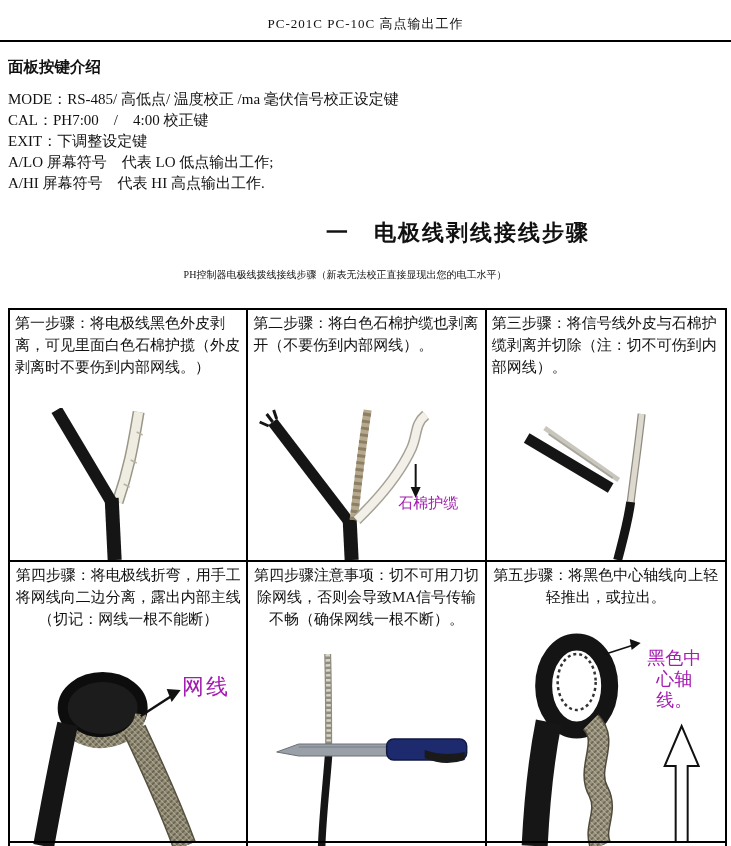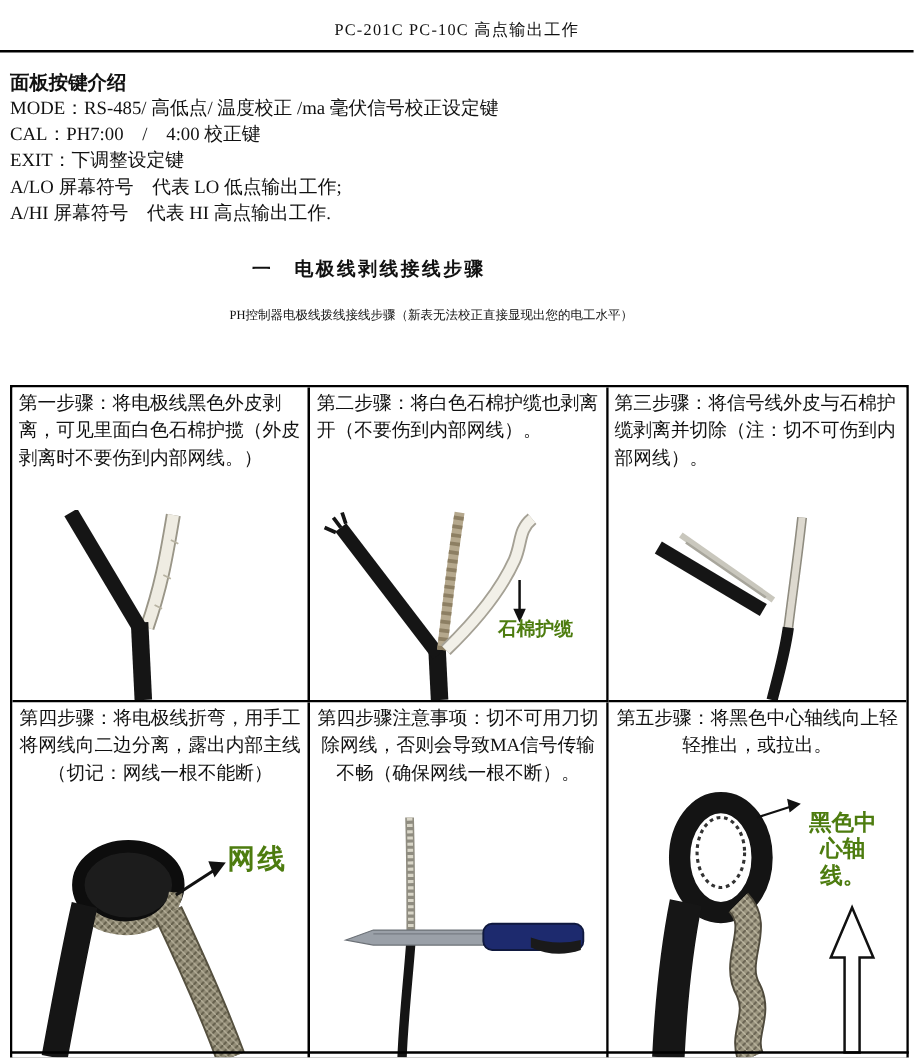--- a/index.html
+++ b/index.html
@@ -12,26 +12,26 @@
     overflow: hidden;
   }
   .page { position: relative; width: 731px; height: 846px; background: #fff; }
 
   
   .doc-header { padding-top: 15px; text-align: center; font-size: 13px; letter-spacing: 1px; }
   .header-rule { margin-top: 7px; border-top: 2px solid #000; width: 731px; }
 
   
   .intro { margin: 14px 0 0 8px; font-size: 15px; line-height: 21px; }
-  .intro-heading { font-weight: bold; font-size: 15.5px; margin-bottom: 0; }
+  .intro-heading { font-weight: bold; font-size: 15.5px; margin-bottom: 12px; }
 
   
   .section-title {
-    margin-top: 24px; width: 590px; text-align: center;
-    font-size: 15px; font-weight: bold; letter-spacing: 2px;
+    margin-top: 24px; width: 590px; text-align: right;
+    font-size: 22px; font-weight: bold; letter-spacing: 2px;
   }
   .subtitle { margin-top: 20px; width: 690px; text-align: center; font-size: 10px; }
 
   
   .grid {
     position: absolute; left: 8px; top: 308px; width: 719px;
     border: 2px solid #000;
     display: grid;
     grid-template-columns: 1fr 1fr 1fr;
     background: #fff;
@@ -46,21 +46,21 @@
   .cell.row2 { height: 284px; border-bottom: none; text-align: center; }
   .cell-text { font-size: 15px; line-height: 22px; padding: 2px 5px 0 5px; }
 
   .fig { position: absolute; left: 0; right: 0; bottom: 0; }
   .fig svg { display: block; width: 100%; height: 100%; }
   .fig-r1 { height: 152px; }
   .fig4 { height: 196px; }
   .fig5 { height: 196px; }
   .fig6 { height: 216px; }
 
-  .anno-label { position: absolute; font-weight: bold; color: #4d7c0f; }
+  .anno-label { position: absolute; font-weight: normal; color: #a21caf; }
   .label-shimian { left: 150px; top: 86px; font-size: 15px; }
   .label-wangxian { left: 172px; top: 22px; font-size: 22px; letter-spacing: 2px; }
   .label-heise { left: 157px; top: 2px; font-size: 18px; width: 3.4em; line-height: 21px; margin-top: 16px; }
 
   
   .next-row-line { position: absolute; left: 8px; top: 841px; width: 719px; height: 2px; background: #000; }
 </style>
 </head>
 <body>
 

